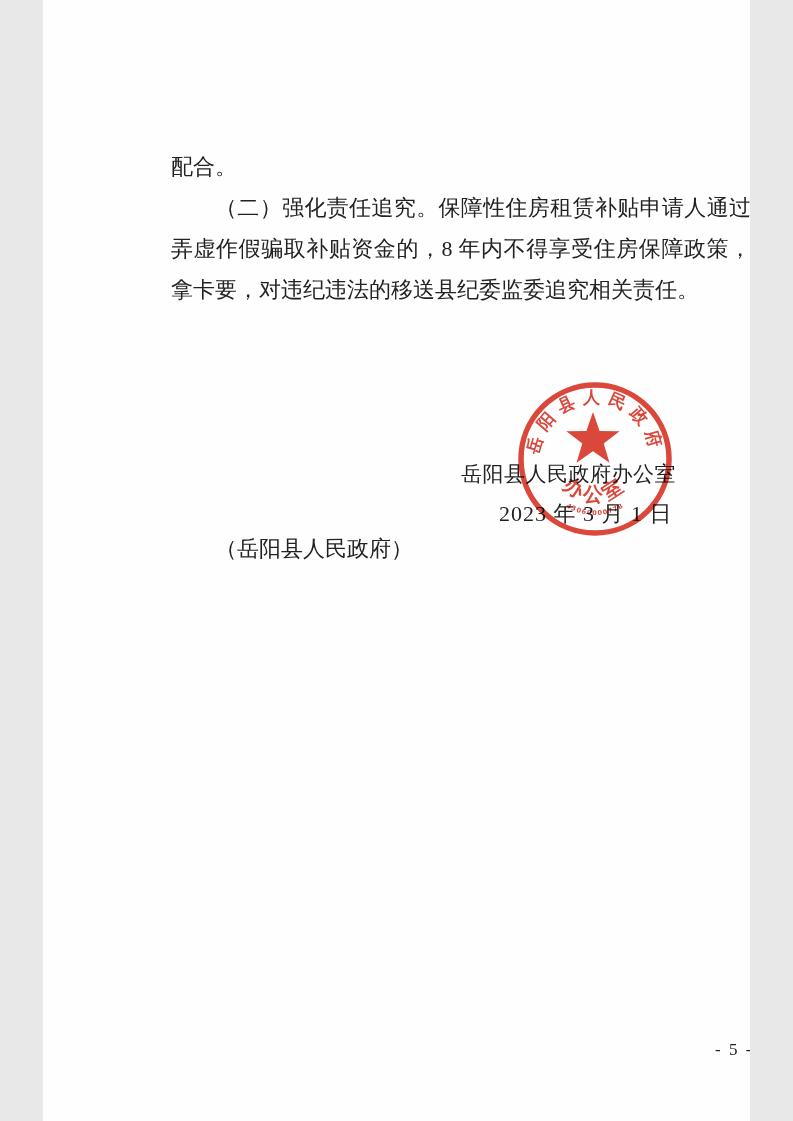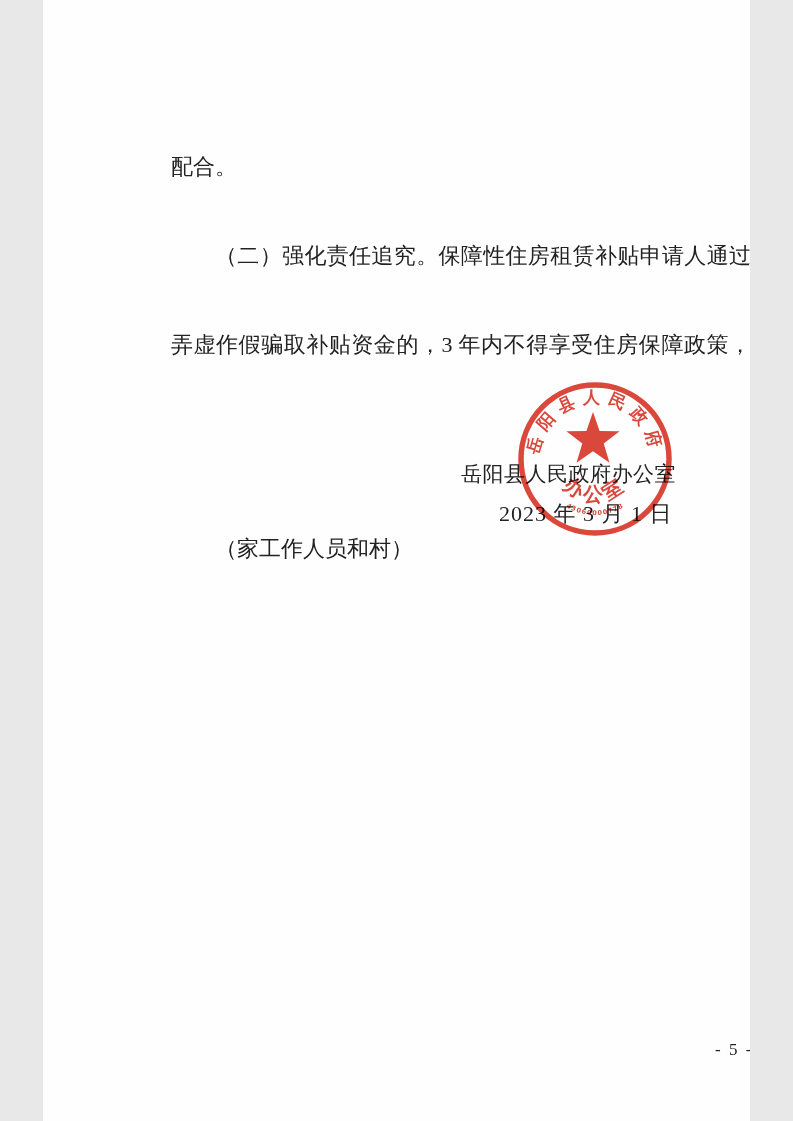--- a/index.html
+++ b/index.html
@@ -26,21 +26,20 @@
     line-height: 41px;
   }
   .tline {
     height: 41px;
     white-space: nowrap;
   }
   .tline.just {
     white-space: normal;
     text-align: justify;
     text-align-last: justify;
-    margin-top: 48px;
   }
   .tline.indent {
     text-indent: 44px;
   }
   .signoff-org {
     position: absolute;
     left: 418px;
     top: 460px;
     font-size: 21px;
     letter-spacing: 0.5px;
@@ -82,27 +81,28 @@
   .seal svg { display: block; }
 </style>
 </head>
 <body>
 
 <div class="page">
 
   <div class="textblock">
     <div class="tline">配合。</div>
     <div class="tline just indent">（二）强化责任追究。保障性住房租赁补贴申请人通过</div>
-    <div class="tline just">弄虚作假骗取补贴资金的，3 年内不得享受住房保障政策，</div>
+    <div class="tline just">弄虚作假骗取补贴资金的，8 年内不得享受住房保障政策，</div>
+    <div class="tline">拿卡要，对违纪违法的移送县纪委监委追究相关责任。</div>
   </div>
 
   <div class="signoff-org">岳阳县人民政府办公室</div>
   <div class="signoff-date">2023 年 3 月 1 日</div>
 
-  <div class="disclosure">（家工作人员和村）</div>
+  <div class="disclosure">（岳阳县人民政府）</div>
 
   <div class="seal">
     <svg width="158" height="158" viewBox="0 0 158 158" xmlns="http://www.w3.org/2000/svg">
       <defs>
         <path id="arcTop" d="M 24.9 93.5 A 56 56 0 1 1 133.1 93.5" fill="none"></path>
         <path id="arcBottom" d="M 44.6 103.1 A 42 42 0 0 0 113.4 103.1" fill="none"></path>
         <path id="arcCode" d="M 43 121.9 A 56 56 0 0 0 115 121.9" fill="none"></path>
       </defs>
       <circle cx="79" cy="79" r="74" fill="none" stroke="#d8372a" stroke-width="5.5"></circle>
       <polygon fill="#d8372a" points="77,32 70.4,50.9 50.4,51.3 66.3,63.5 60.5,82.7 77,71.2 93.5,82.7 87.7,63.5 103.6,51.3 83.6,50.9"></polygon>

